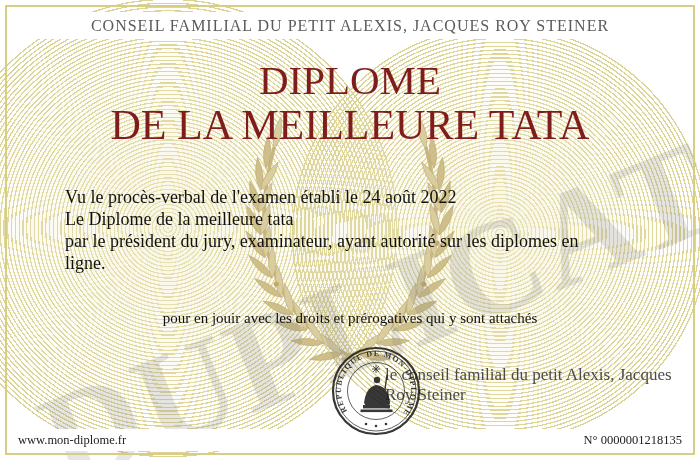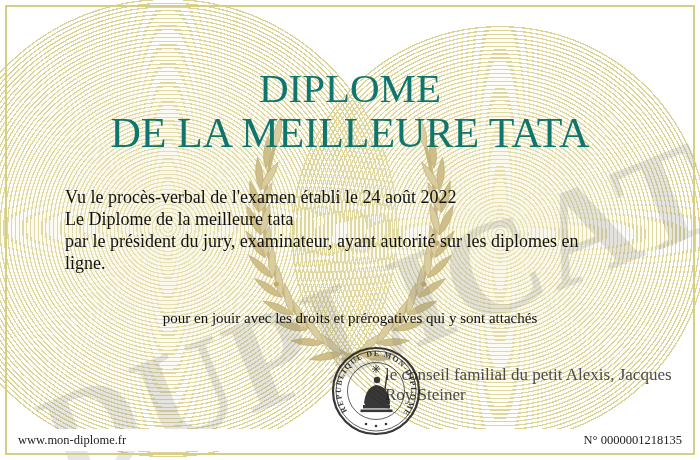--- a/index.html
+++ b/index.html
@@ -45,21 +45,21 @@
     background:#ffffff; z-index:4; text-align:center;
     font-size:16px; line-height:27px; letter-spacing:1px; color:#5a5a5a;
   }
   #bottom-band {
     position:absolute; left:7px; right:7px; top:429px; height:22px;
     background:#ffffff; z-index:4;
     display:flex; justify-content:space-between; align-items:center;
     padding:0 11px; font-size:12.5px; color:#222;gap:28px;
   }
   
-  #title-block { position:absolute; left:0; right:0; top:66px; text-align:center; z-index:5; color:#0f766e; }
+  #title-block { position:absolute; left:0; right:0; top:58px; text-align:center; z-index:5; color:#7f1d1d; }
   #title-line1 { font-size:41px; line-height:44px; }
   #title-line2 { font-size:42px; line-height:46px; }
   
   #body-text {
     position:absolute; left:65px; top:186px; width:545px;
     font-size:18px; line-height:22px; color:#101010; z-index:5;
   }
   #closing-line {
     position:absolute; left:0; right:0; top:310px; text-align:center;
     font-size:15px; color:#101010; z-index:5;
@@ -146,20 +146,21 @@
       <circle cx="48" cy="170" r="2.6" fill="#bfa865" stroke="none"></circle>
       <circle cx="35" cy="130" r="2.6" fill="#bfa865" stroke="none"></circle>
       <circle cx="34" cy="88" r="2.6" fill="#bfa865" stroke="none"></circle>
     </g>
   </svg>
 
   <div id="watermark">DUPLICATA</div>
 
   <div id="frame-border"></div>
 
+  <div id="top-banner">CONSEIL FAMILIAL DU PETIT ALEXIS, JACQUES ROY STEINER</div>
 
   <div id="title-block">
     <div id="title-line1">DIPLOME</div>
     <div id="title-line2">DE LA MEILLEURE TATA</div>
   </div>
 
   <div id="body-text">
     <div>Vu le procès-verbal de l'examen établi le 24 août 2022</div>
     <div>Le Diplome de la meilleure tata</div>
     <div>par le président du jury, examinateur, ayant autorité sur les diplomes en ligne.</div>

